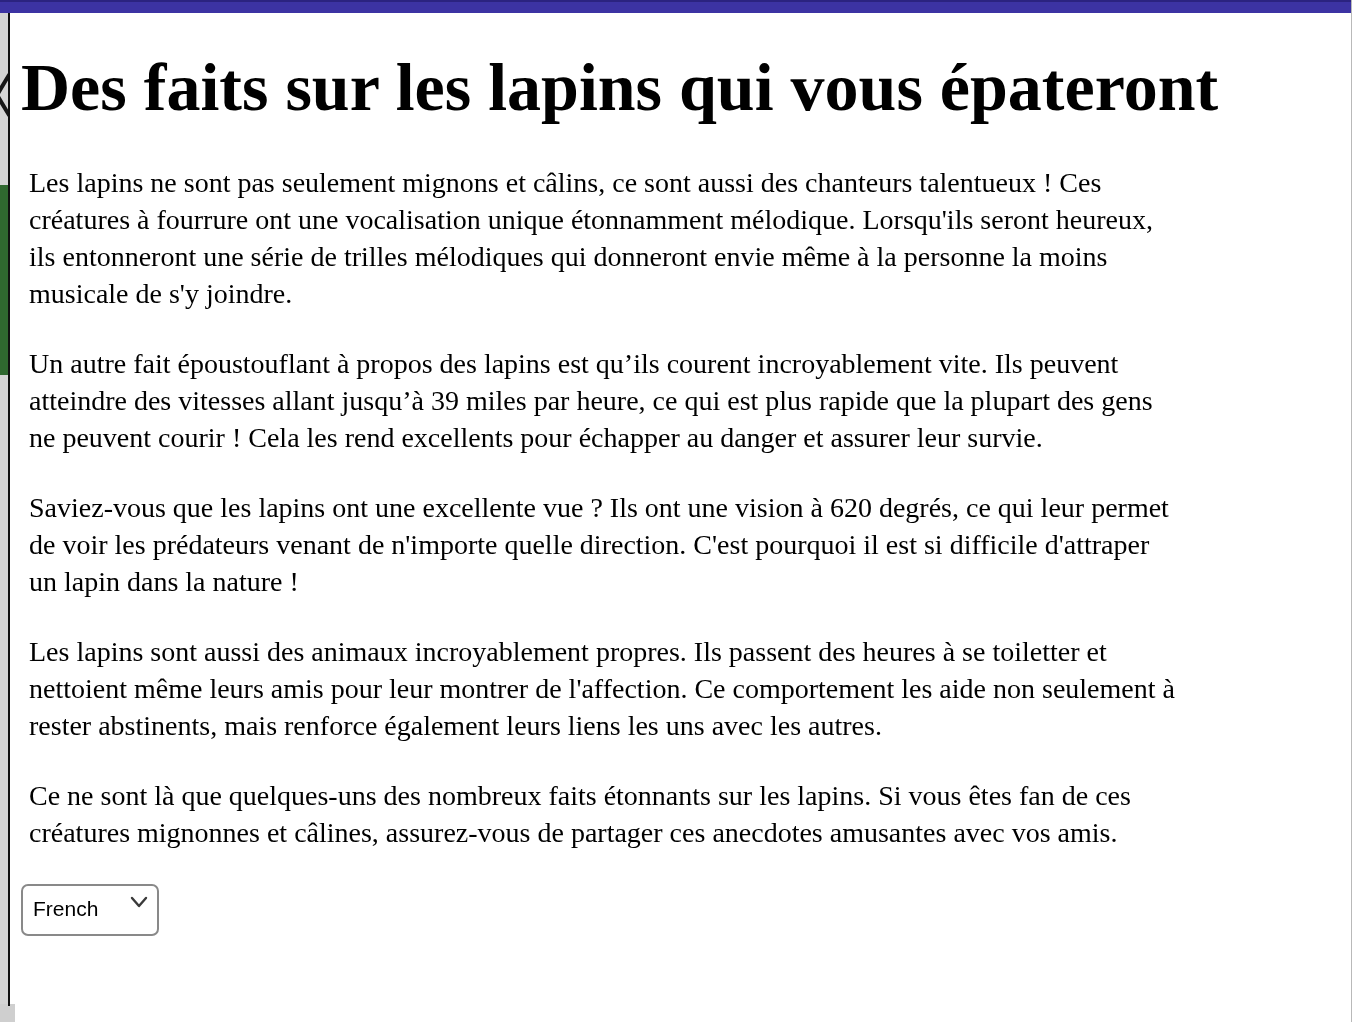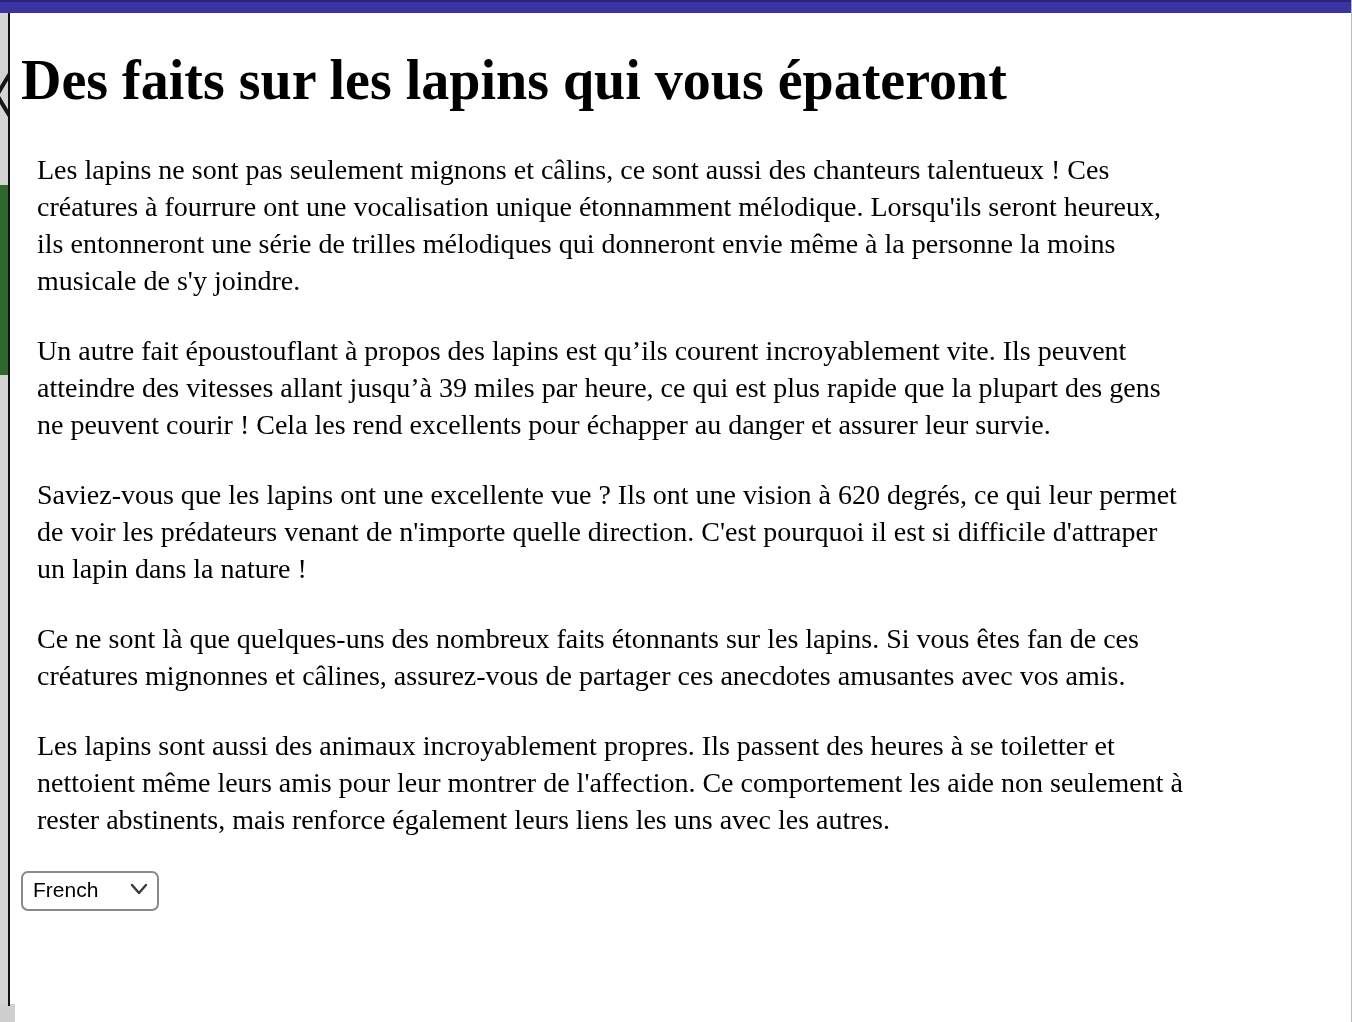--- a/index.html
+++ b/index.html
@@ -62,45 +62,45 @@
 
   
   .content {
     position: absolute; left: 10px; top: 13px;
     width: 1342px;
     padding: 0 6px 0 11px;
     box-sizing: border-box;
     color: #000000;
   }
   .content h1 {
-    font-size: 56px;
+    font-size: 68px;
     line-height: 1.1;
     font-weight: bold;
     margin: 37px 0 39px 0;
     letter-spacing: 0;
     white-space: pre;
   }
   .content p.para {
     font-size: 28px;
     line-height: 37px;
-    margin: 33px 16px;
+    margin: 33px 8px;
     white-space: pre;
   }
 
   
   .select-wrap {
     position: relative;
     display: inline-block;
     margin-top: 0;
   }
   select.lang {
     -webkit-appearance: none;
     -moz-appearance: none;
     appearance: none;
-    width: 138px; height: 40px;
+    width: 138px; height: 52px;
     border: 2px solid #898989;
     border-radius: 7px;
     background: #ffffff;
     font-family: "Liberation Sans", "DejaVu Sans", sans-serif;
     font-size: 21px;
     color: #000000;
     padding: 0 34px 2px 10px;
     line-height: 32px;
   }
   .select-chevron {
@@ -134,25 +134,25 @@
   <p class="para">Les lapins ne sont pas seulement mignons et câlins, ce sont aussi des chanteurs talentueux ! Ces
 créatures à fourrure ont une vocalisation unique étonnamment mélodique. Lorsqu'ils seront heureux,
 ils entonneront une série de trilles mélodiques qui donneront envie même à la personne la moins
 musicale de s'y joindre.</p>
   <p class="para">Un autre fait époustouflant à propos des lapins est qu’ils courent incroyablement vite. Ils peuvent
 atteindre des vitesses allant jusqu’à 39 miles par heure, ce qui est plus rapide que la plupart des gens
 ne peuvent courir ! Cela les rend excellents pour échapper au danger et assurer leur survie.</p>
   <p class="para">Saviez-vous que les lapins ont une excellente vue ? Ils ont une vision à 620 degrés, ce qui leur permet
 de voir les prédateurs venant de n'importe quelle direction. C'est pourquoi il est si difficile d'attraper
 un lapin dans la nature !</p>
-  <p class="para">Ce ne sont là que quelques-uns des nombreux faits étonnants sur les lapins. Si vous êtes fan de ces
-créatures mignonnes et câlines, assurez-vous de partager ces anecdotes amusantes avec vos amis.</p>
   <p class="para">Les lapins sont aussi des animaux incroyablement propres. Ils passent des heures à se toiletter et
 nettoient même leurs amis pour leur montrer de l'affection. Ce comportement les aide non seulement à
 rester abstinents, mais renforce également leurs liens les uns avec les autres.</p>
+  <p class="para">Ce ne sont là que quelques-uns des nombreux faits étonnants sur les lapins. Si vous êtes fan de ces
+créatures mignonnes et câlines, assurez-vous de partager ces anecdotes amusantes avec vos amis.</p>
 
   <div class="select-wrap">
     <select class="lang" aria-label="Language">
       <option selected="">French</option>
     </select>
     <span class="select-chevron">
       <svg width="18" height="14" viewBox="0 0 18 14">
         <path d="M2 3 L9 11 L16 3" fill="none" stroke="#3a3a3a" stroke-width="2.4" stroke-linecap="round" stroke-linejoin="round"></path>
       </svg>
     </span>

